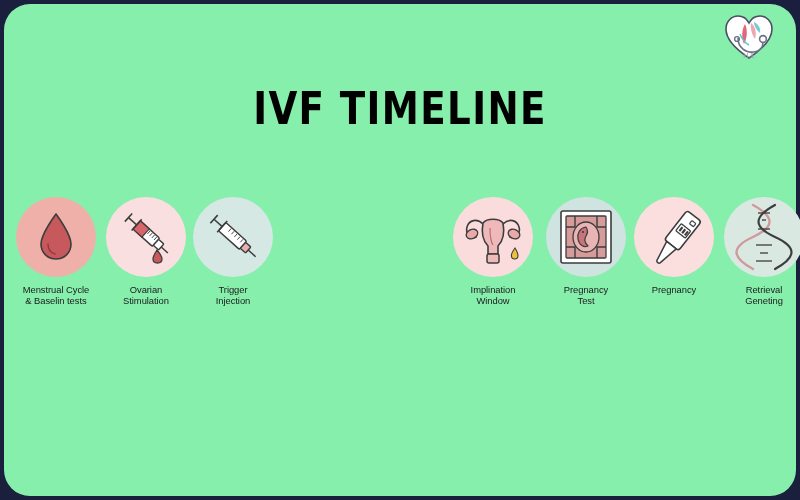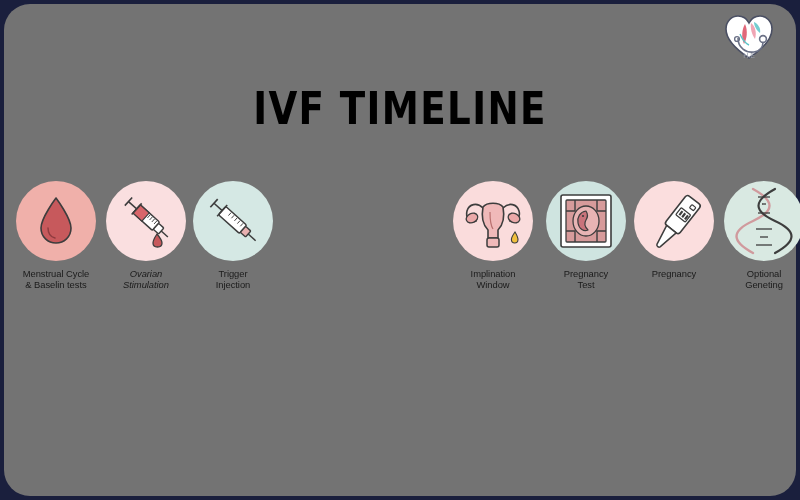--- a/index.html
+++ b/index.html
@@ -3,38 +3,38 @@
 <meta charset="utf-8">
 <style>
   html,body{margin:0;padding:0;}
   body{
     width:800px;height:500px;overflow:hidden;
     background:#1a1f3d;
     font-family:"Liberation Sans", sans-serif;
   }
   .slide{
     position:absolute;left:4px;top:4px;width:792px;height:492px;
-    background:#737373;border-radius:26px;overflow:hidden;
+    background:#86efac;border-radius:26px;overflow:hidden;
   }
   .logo{
     position:absolute;left:714px;top:4px;width:62px;height:54px;
   }
   .title{
     position:absolute;left:0;top:78px;width:792px;
     text-align:center;
     font-family:"DejaVu Sans Condensed","Liberation Sans",sans-serif;
     font-weight:bold;
     font-size:45px;
     letter-spacing:1.5px;
     color:#000000;
     transform:scaleX(0.92);
     transform-origin:center;
   }
   .timeline{
-    position:absolute;left:0;top:181px;width:645px;height:130px;padding-left:32px;
+    position:absolute;left:0;top:197px;width:645px;height:130px;padding-left:32px;
   }
   .step{
     position:absolute;top:0;width:92px;
     display:flex;flex-direction:column;align-items:center;
   }
   .bubble{
     width:80px;height:80px;border-radius:50%;
     display:flex;align-items:center;justify-content:center;
     position:relative;
   }
@@ -76,21 +76,21 @@
     <div class="step" style="left: 10px;">
       <div class="bubble" style="background: rgb(240, 176, 170);">
       <svg width="62" height="62" viewBox="0 0 62 62">
         <path d="M31 8 C31 8 46 28 46 38 C46 47 39 53 31 53 C23 53 16 47 16 38 C16 28 31 8 31 8 Z" fill="#c7595c" stroke="#3d3d3d" stroke-width="1.6" stroke-linejoin="round"></path>
         <path d="M23 38 C23 44 26 47 30 48" stroke="#8e3b3f" stroke-width="1.4" fill="none" stroke-linecap="round"></path>
       </svg>
       </div>
       <div class="caption">Menstrual Cycle
 &amp; Baselin tests</div>
     </div>
-    <div class="step" style="left: 100px; font-style: italic;">
+    <div class="step" style="left: 100px;">
       <div class="bubble" style="background: rgb(250, 223, 224);">
       <svg width="66" height="66" viewBox="0 0 66 66">
         <g transform="rotate(42 33 30)">
           <rect x="20" y="24" width="26" height="11" rx="1.5" fill="#fff" stroke="#3d3d3d" stroke-width="1.5"></rect>
           <rect x="20" y="24" width="12" height="11" fill="#d8656a" stroke="#3d3d3d" stroke-width="1.2"></rect>
           <rect x="46" y="25.5" width="7" height="8" rx="1" fill="#fff" stroke="#3d3d3d" stroke-width="1.4"></rect>
           <line x1="53" y1="29.5" x2="62" y2="29.5" stroke="#3d3d3d" stroke-width="1.5"></line>
           <line x1="20" y1="22" x2="20" y2="37" stroke="#3d3d3d" stroke-width="1.6"></line>
           <line x1="9" y1="29.5" x2="20" y2="29.5" stroke="#3d3d3d" stroke-width="1.5"></line>
           <line x1="9" y1="24" x2="9" y2="35" stroke="#3d3d3d" stroke-width="1.6"></line>
@@ -191,16 +191,16 @@
         <g stroke="#3d3d3d" stroke-width="1.3">
           <line x1="23" y1="12" x2="35" y2="12"></line>
           <line x1="27" y1="19" x2="31" y2="19"></line>
           <line x1="23" y1="28" x2="35" y2="28"></line>
           <line x1="21" y1="44" x2="37" y2="44"></line>
           <line x1="25" y1="52" x2="33" y2="52"></line>
           <line x1="21" y1="60" x2="37" y2="60"></line>
         </g>
       </svg>
       </div>
-      <div class="caption">Optional
+      <div class="caption">Retrieval
 Geneting</div>
     </div>
   </div>
 
 </body></html>

